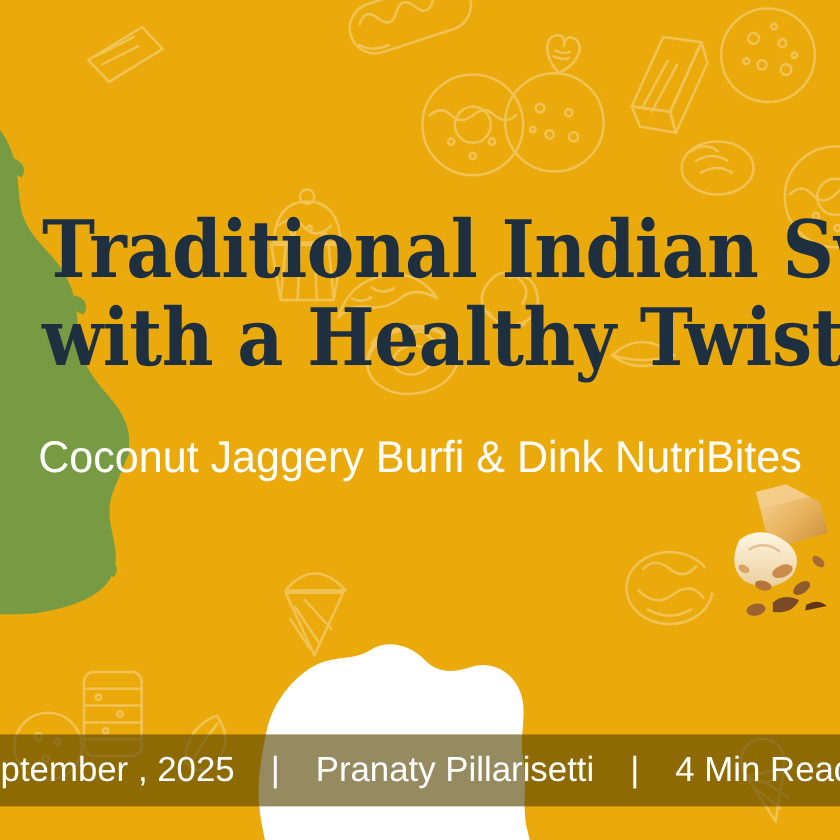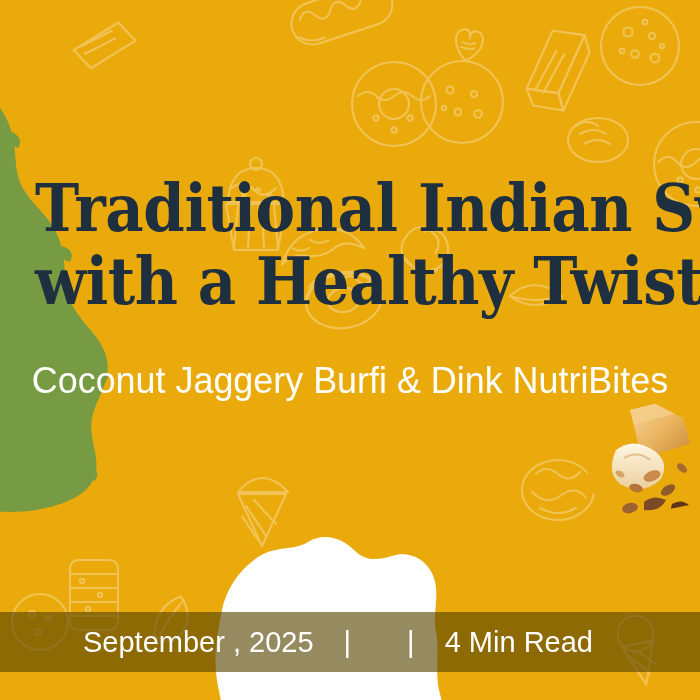--- a/index.html
+++ b/index.html
@@ -397,19 +397,20 @@
     <span class="headline-line l2">with a Healthy Twist</span>
   </div>
 
   <div class="subtitle">Coconut Jaggery Burfi &amp; Dink NutriBites</div>
 
   <div class="meta-bar">
     <div class="meta-shift">
       <div class="meta-inner">
         <span class="meta-item">September , 2025</span>
         <span class="meta-sep">|</span>
+        <span class="meta-item">Pranaty Pillarisetti</span>
         <span class="meta-sep">|</span>
         <span class="meta-item">4 Min Read</span>
       </div>
     </div>
   </div>
 
 </div>
 
 </body></html>

